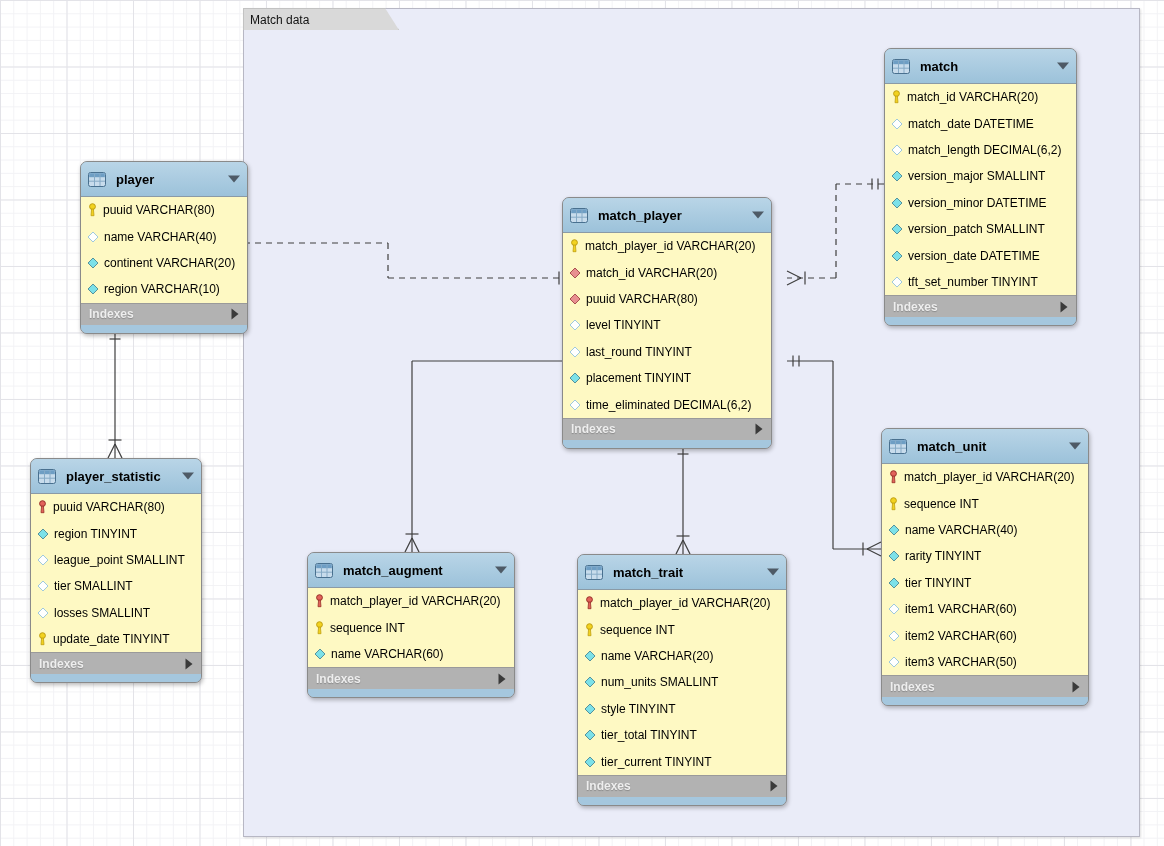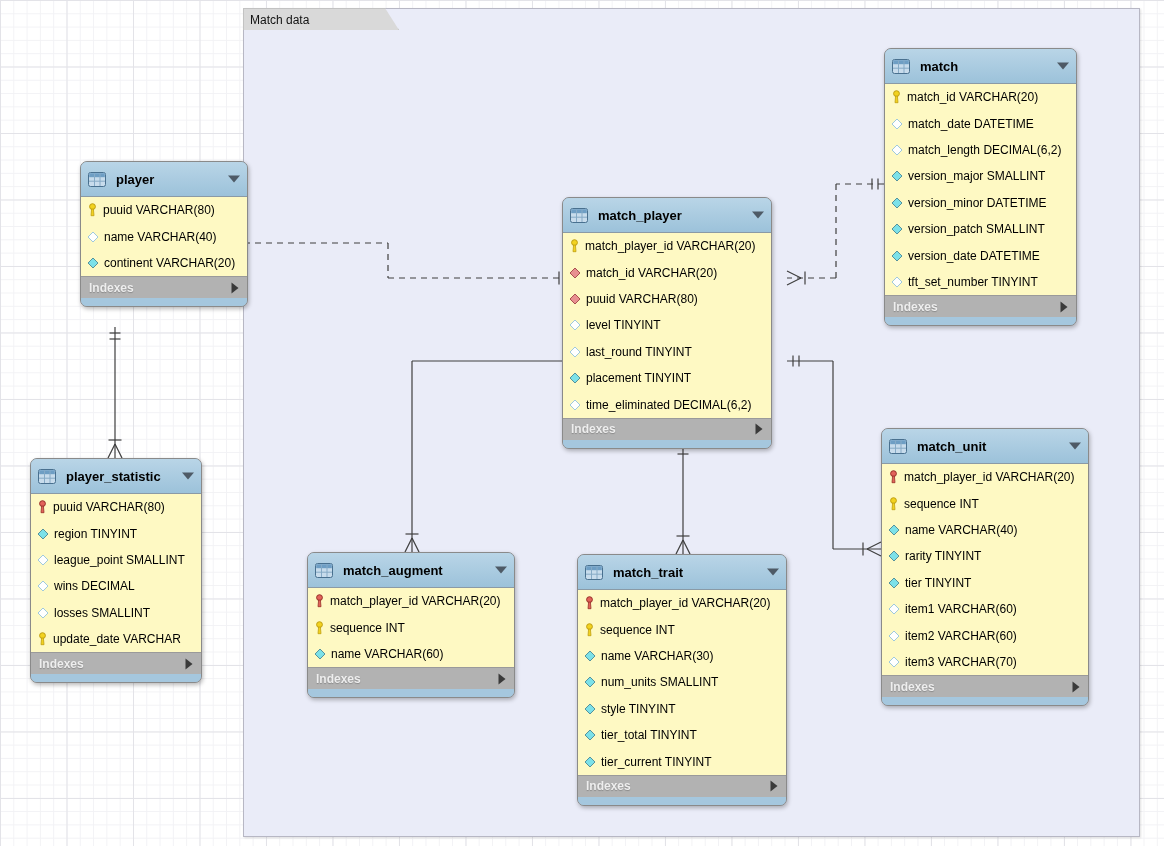--- a/index.html
+++ b/index.html
@@ -143,20 +143,28 @@
             <span class="ctext">name VARCHAR(40)</span>
           </div>
           <div class="tr">
             <span class="cicon">
               <svg width="12" height="12" viewBox="0 0 12 12">
                 <polygon points="6,1 11,6 6,11 1,6" fill="#7ce1e8" stroke="#55929c" stroke-width="1"></polygon>
               </svg>
             </span>
             <span class="ctext">continent VARCHAR(20)</span>
           </div>
+          <div class="tr">
+            <span class="cicon">
+              <svg width="12" height="12" viewBox="0 0 12 12">
+                <polygon points="6,1 11,6 6,11 1,6" fill="#7ce1e8" stroke="#55929c" stroke-width="1"></polygon>
+              </svg>
+            </span>
+            <span class="ctext">region VARCHAR(10)</span>
+          </div>
         </div>
         <div class="tidx">
           <span>Indexes</span>
           <span class="iarrow">
             <svg width="8" height="12" viewBox="0 0 8 12">
               <polygon points="0.5,0.5 7.5,6 0.5,11.5" fill="#3a3a3a"></polygon>
             </svg>
           </span>
         </div>
         <div class="tfoot"></div>
@@ -204,38 +212,38 @@
               </svg>
             </span>
             <span class="ctext">league_point SMALLINT</span>
           </div>
           <div class="tr">
             <span class="cicon">
               <svg width="12" height="12" viewBox="0 0 12 12">
                 <polygon points="6,1 11,6 6,11 1,6" fill="#ffffff" stroke="#9fc9dd" stroke-width="1"></polygon>
               </svg>
             </span>
-            <span class="ctext">wins DECIMAL</span>
+            <span class="ctext">tier SMALLINT</span>
           </div>
           <div class="tr">
             <span class="cicon">
               <svg width="12" height="12" viewBox="0 0 12 12">
                 <polygon points="6,1 11,6 6,11 1,6" fill="#ffffff" stroke="#9fc9dd" stroke-width="1"></polygon>
               </svg>
             </span>
             <span class="ctext">losses SMALLINT</span>
           </div>
           <div class="tr">
             <span class="cicon">
               <svg width="11" height="14" viewBox="0 0 11 14">
                 <circle cx="5.5" cy="3.6" r="2.9" fill="#f2d21f" stroke="#bf9e12" stroke-width="1"></circle>
                 <path d="M4.6 6 L6.4 6 L7 12.7 L4 12.7 Z" fill="#f2d21f" stroke="#bf9e12" stroke-width="0.8"></path>
               </svg>
             </span>
-            <span class="ctext">update_date VARCHAR</span>
+            <span class="ctext">update_date TINYINT</span>
           </div>
         </div>
         <div class="tidx">
           <span>Indexes</span>
           <span class="iarrow">
             <svg width="8" height="12" viewBox="0 0 8 12">
               <polygon points="0.5,0.5 7.5,6 0.5,11.5" fill="#3a3a3a"></polygon>
             </svg>
           </span>
         </div>
@@ -515,21 +523,21 @@
               </svg>
             </span>
             <span class="ctext">sequence INT</span>
           </div>
           <div class="tr">
             <span class="cicon">
               <svg width="12" height="12" viewBox="0 0 12 12">
                 <polygon points="6,1 11,6 6,11 1,6" fill="#7ce1e8" stroke="#55929c" stroke-width="1"></polygon>
               </svg>
             </span>
-            <span class="ctext">name VARCHAR(30)</span>
+            <span class="ctext">name VARCHAR(20)</span>
           </div>
           <div class="tr">
             <span class="cicon">
               <svg width="12" height="12" viewBox="0 0 12 12">
                 <polygon points="6,1 11,6 6,11 1,6" fill="#7ce1e8" stroke="#55929c" stroke-width="1"></polygon>
               </svg>
             </span>
             <span class="ctext">num_units SMALLINT</span>
           </div>
           <div class="tr">
@@ -643,21 +651,21 @@
               </svg>
             </span>
             <span class="ctext">item2 VARCHAR(60)</span>
           </div>
           <div class="tr">
             <span class="cicon">
               <svg width="12" height="12" viewBox="0 0 12 12">
                 <polygon points="6,1 11,6 6,11 1,6" fill="#ffffff" stroke="#9fc9dd" stroke-width="1"></polygon>
               </svg>
             </span>
-            <span class="ctext">item3 VARCHAR(70)</span>
+            <span class="ctext">item3 VARCHAR(50)</span>
           </div>
         </div>
         <div class="tidx">
           <span>Indexes</span>
           <span class="iarrow">
             <svg width="8" height="12" viewBox="0 0 8 12">
               <polygon points="0.5,0.5 7.5,6 0.5,11.5" fill="#3a3a3a"></polygon>
             </svg>
           </span>
         </div>

